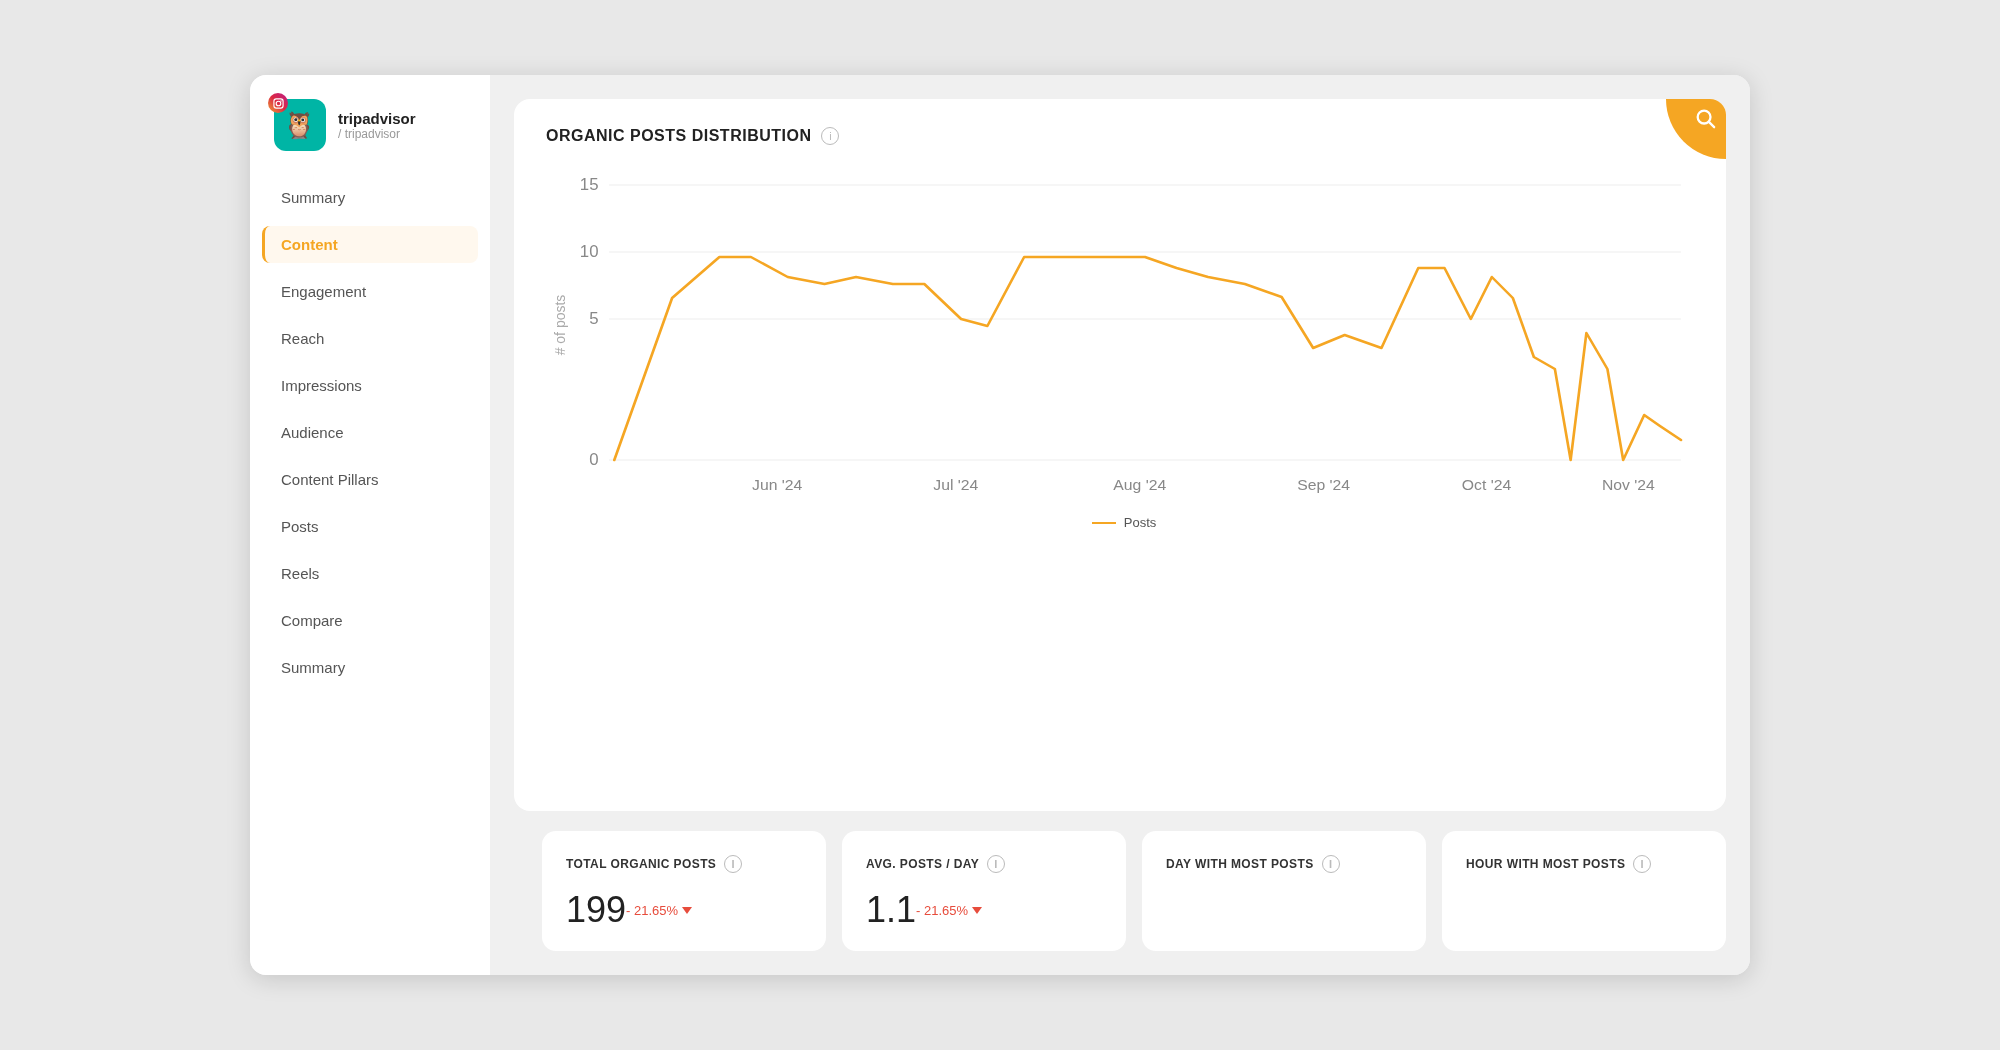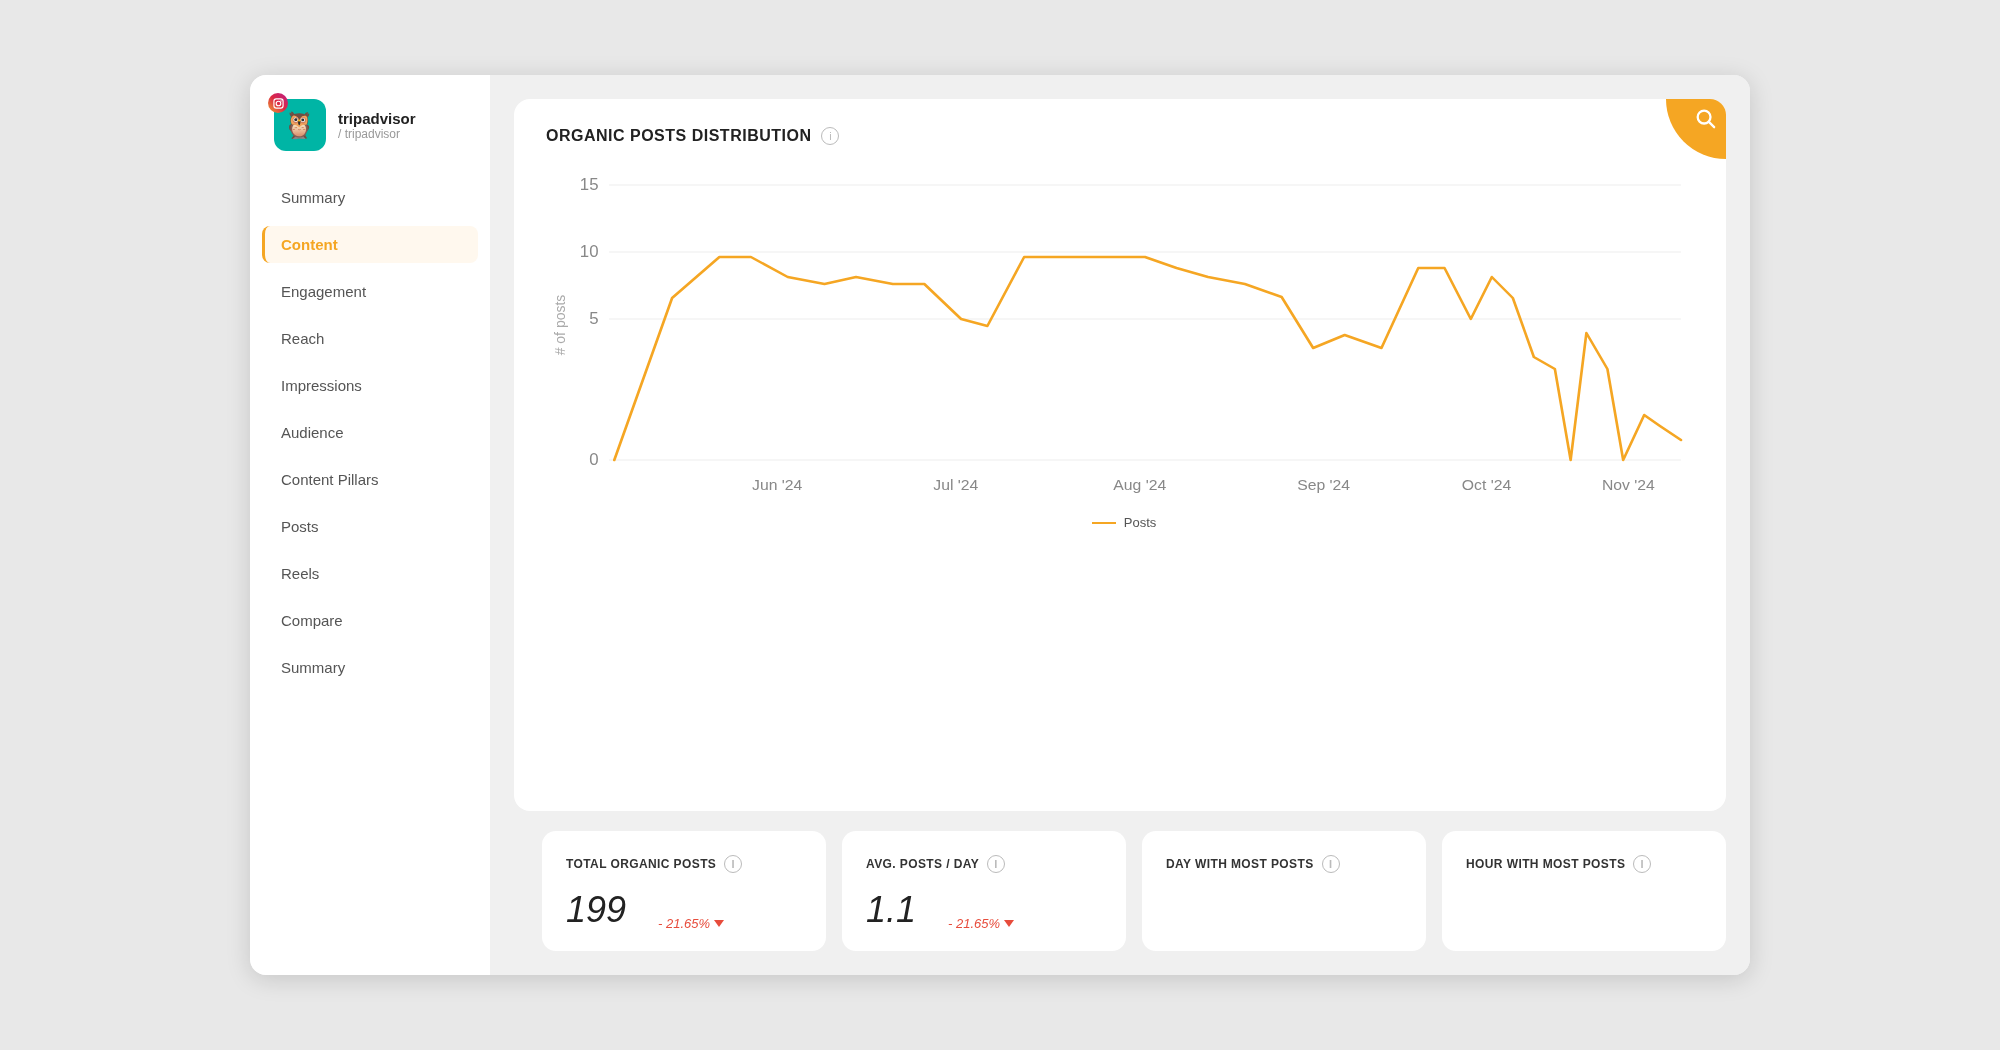--- a/index.html
+++ b/index.html
@@ -202,23 +202,22 @@
       font-weight: 700;
       letter-spacing: 0.4px;
       color: #333;
       text-transform: uppercase;
       display: flex;
       align-items: center;
       gap: 8px;
     }
     .stat-value-row {
       display: flex;
-      align-items: flex-end;
-      gap: 32px;
-      font-style: italic;
+      align-items: center;
+      gap: 0;
     }
     .stat-value {
       font-size: 36px;
       font-weight: 300;
       color: #222;
     }
     .stat-change {
       font-size: 13px;
       color: #e74c3c;
       display: flex;

